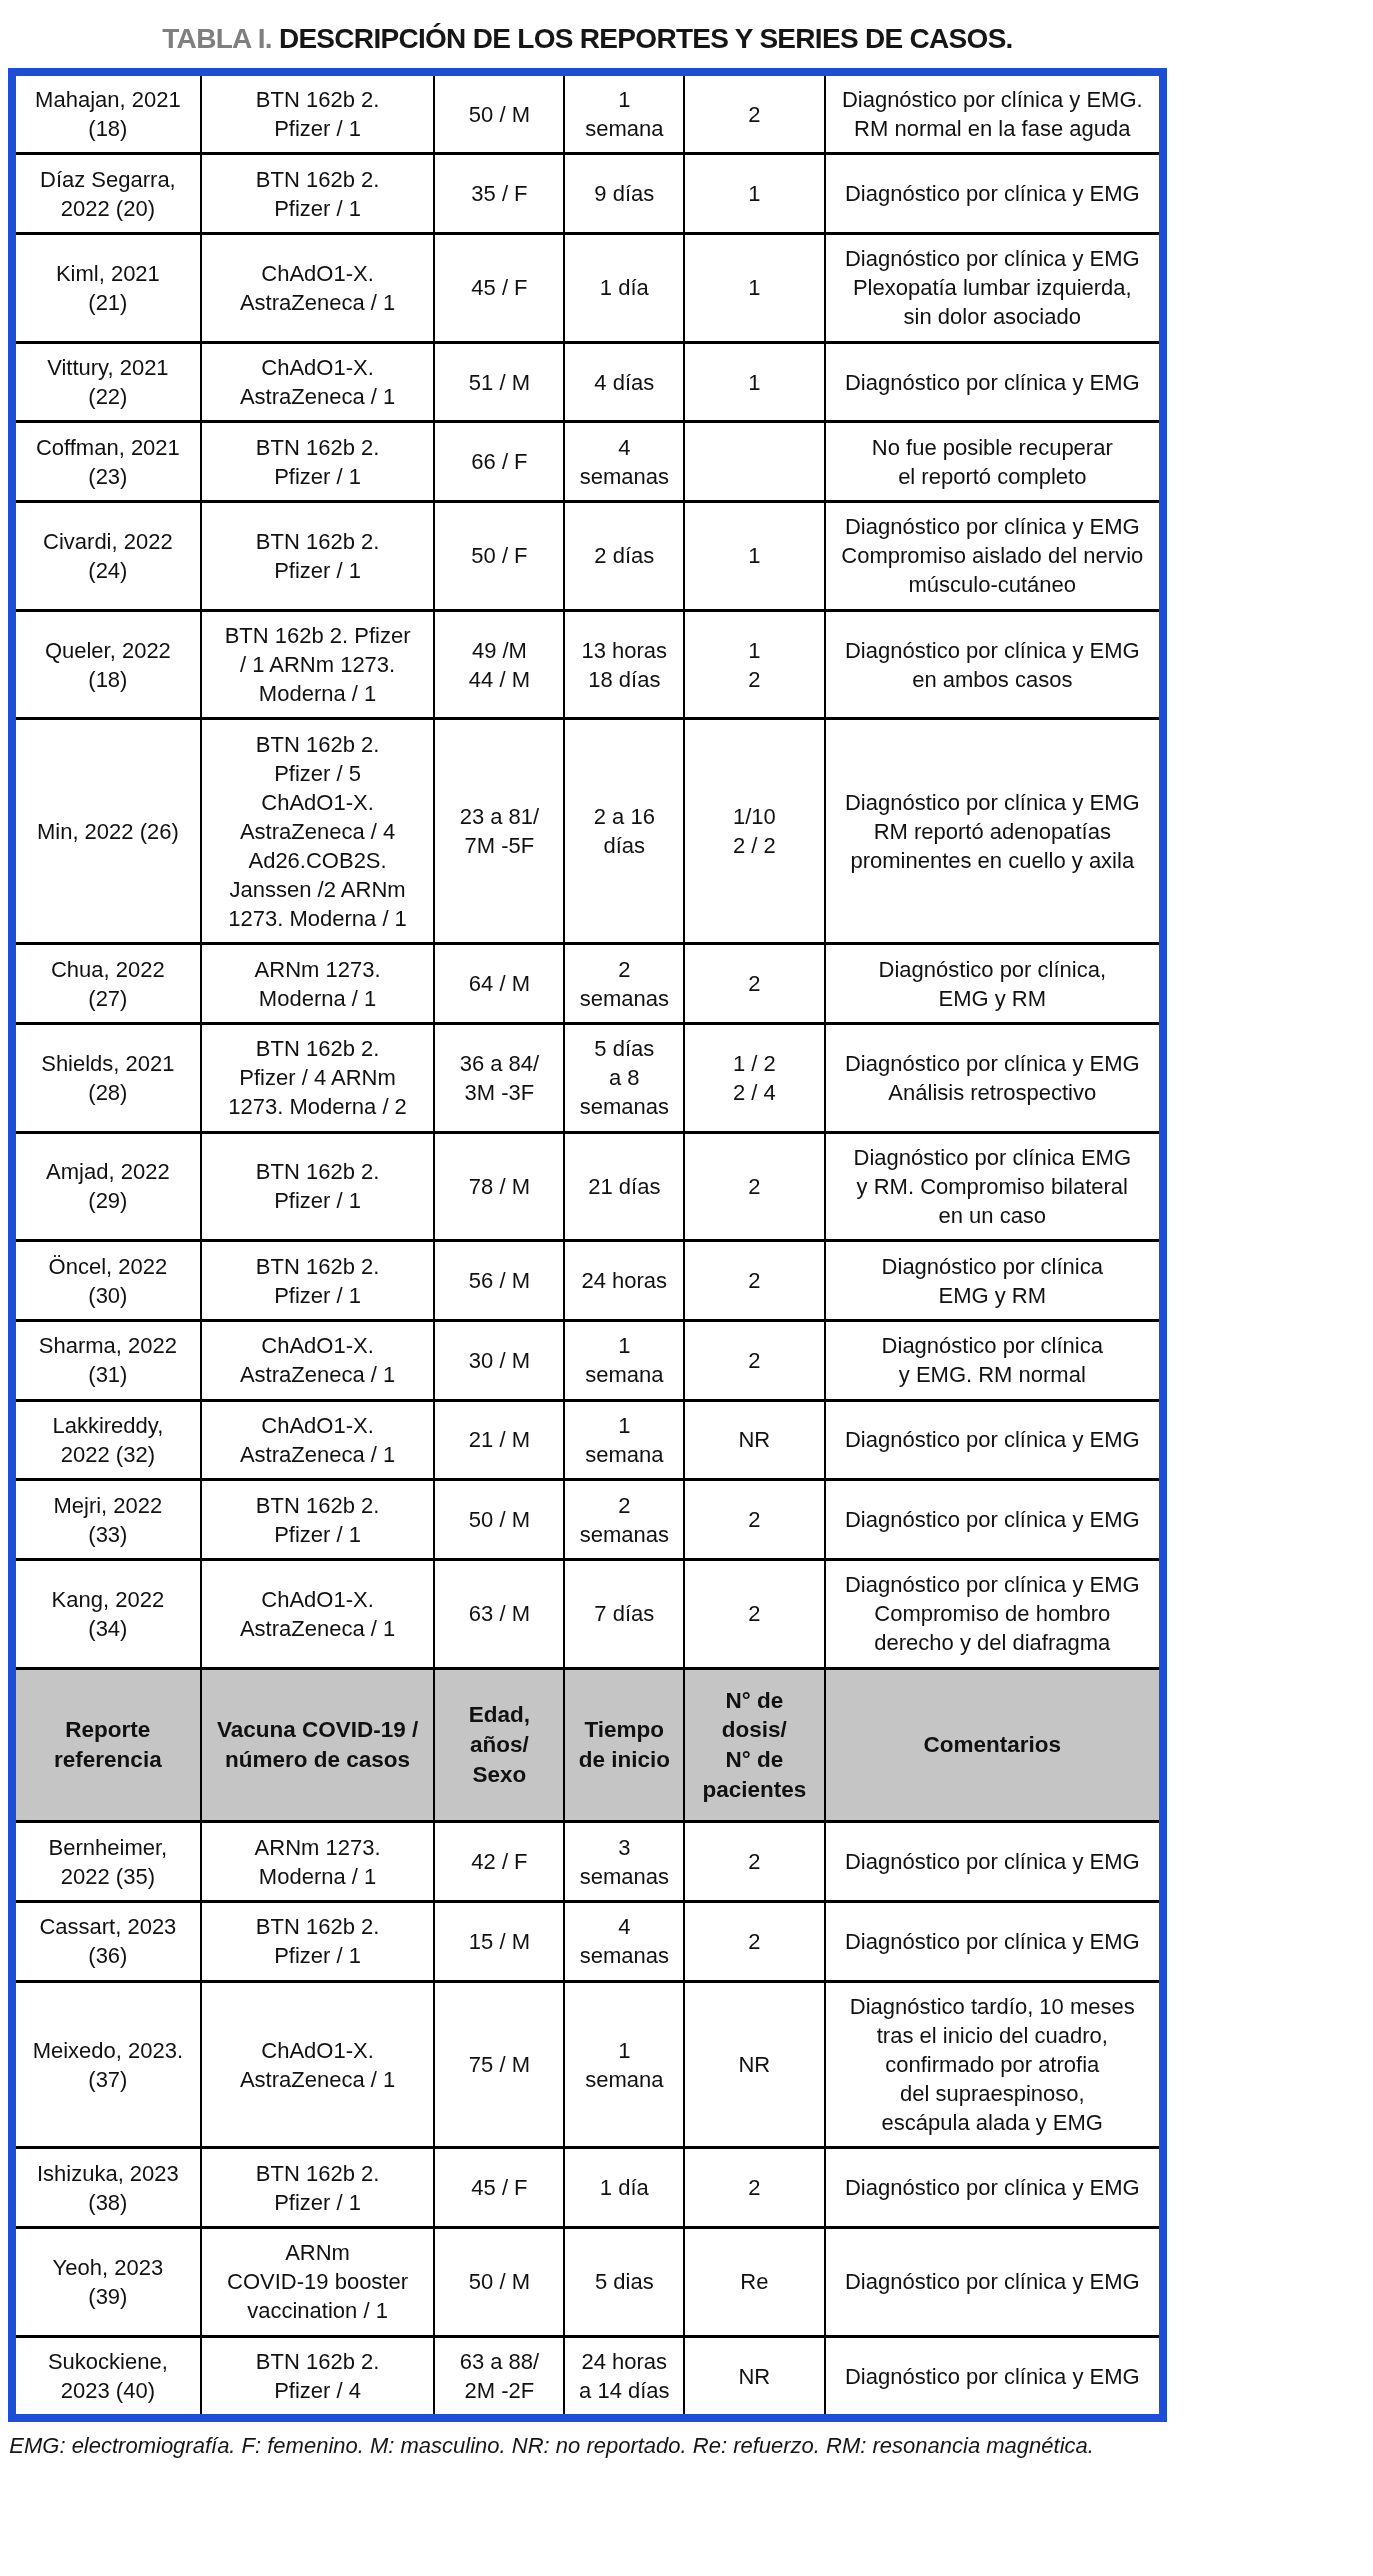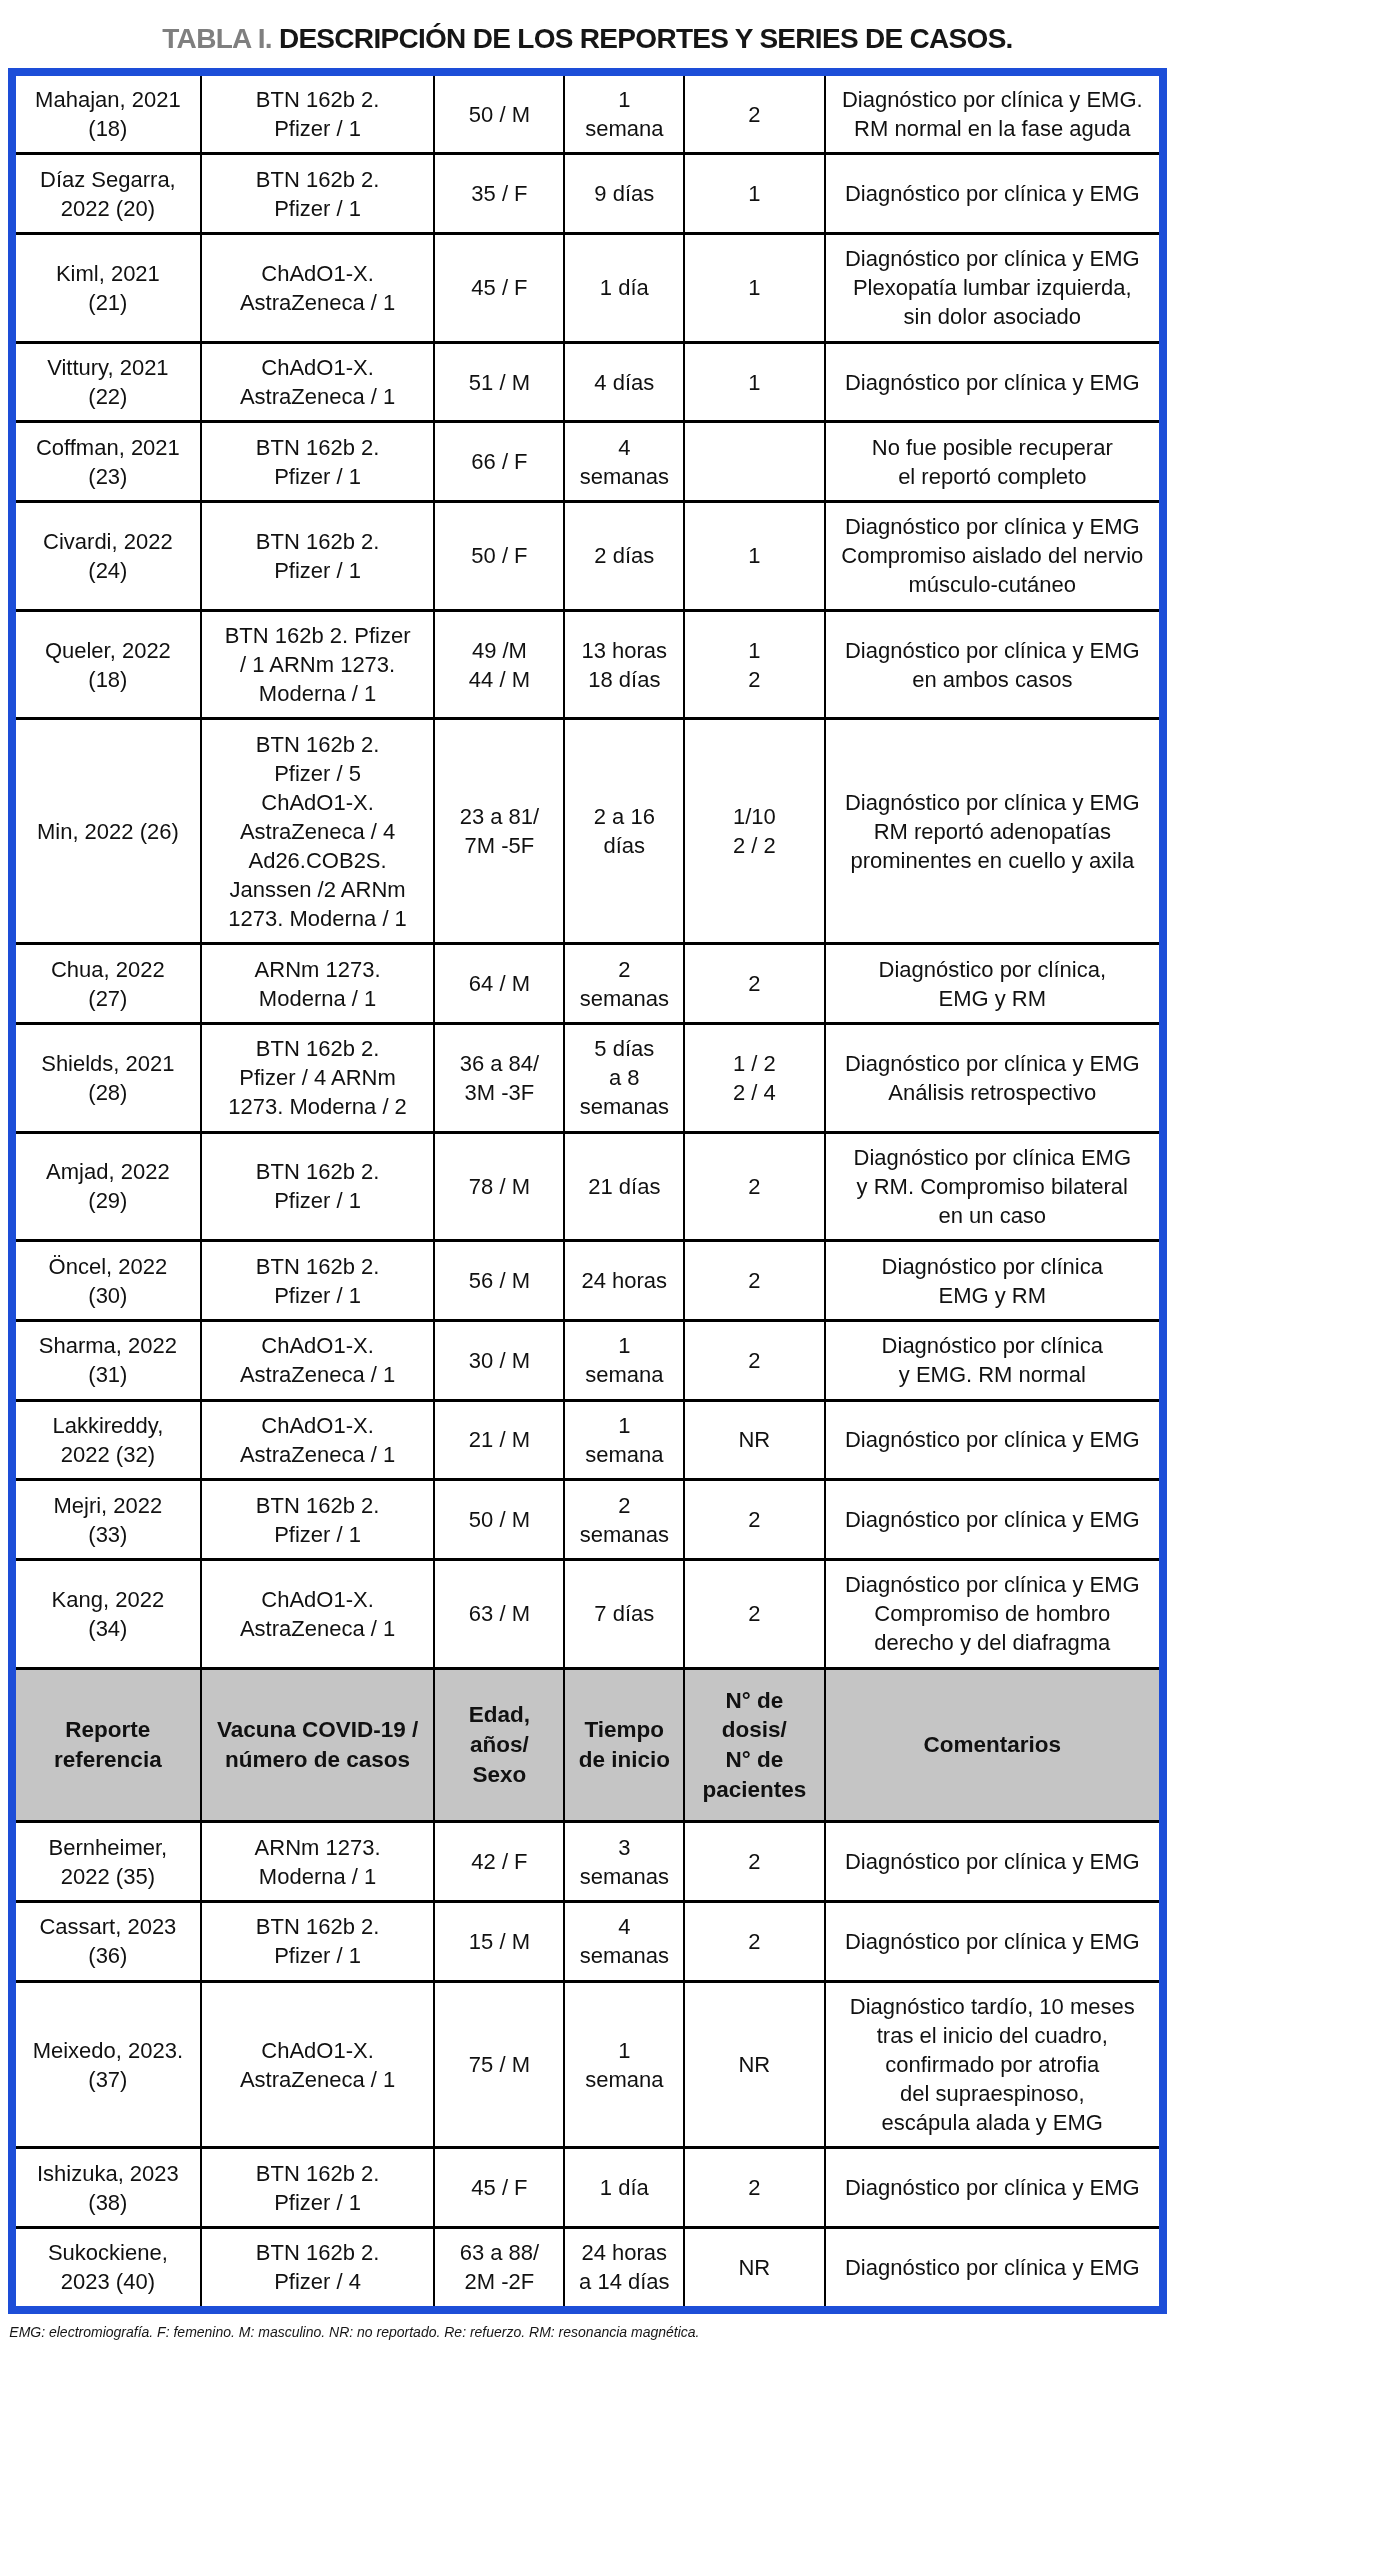--- a/index.html
+++ b/index.html
@@ -48,21 +48,21 @@
     word-wrap: break-word;
   }
   table.case-table th {
     background: #c5c5c5;
     font-weight: 700;
     font-size: 22.5px;
     padding: 16px 5.3px;
   }
   .footnote {
     font-style: italic;
-    font-size: 14px;
+    font-size: 22px;
     margin: 10.6px 1.3px 0 1.3px;
     color: #161616;
   }
 </style>
 </head>
 <body>
 
 <div class="page">
 
   <div class="title">
@@ -335,20 +335,31 @@
           <td>Ishizuka, 2023
 (38)</td>
           <td>BTN 162b 2.
 Pfizer / 1</td>
           <td>45 / F</td>
           <td>1 día</td>
           <td>2</td>
           <td>Diagnóstico por clínica y EMG</td>
         </tr>
         <tr>
+          <td>Yeoh, 2023
+(39)</td>
+          <td>ARNm
+COVID-19 booster
+vaccination / 1</td>
+          <td>50 / M</td>
+          <td>5 dias</td>
+          <td>Re</td>
+          <td>Diagnóstico por clínica y EMG</td>
+        </tr>
+        <tr>
           <td>Sukockiene,
 2023 (40)</td>
           <td>BTN 162b 2.
 Pfizer / 4</td>
           <td>63 a 88/
 2M -2F</td>
           <td>24 horas
 a 14 días</td>
           <td>NR</td>
           <td>Diagnóstico por clínica y EMG</td>

